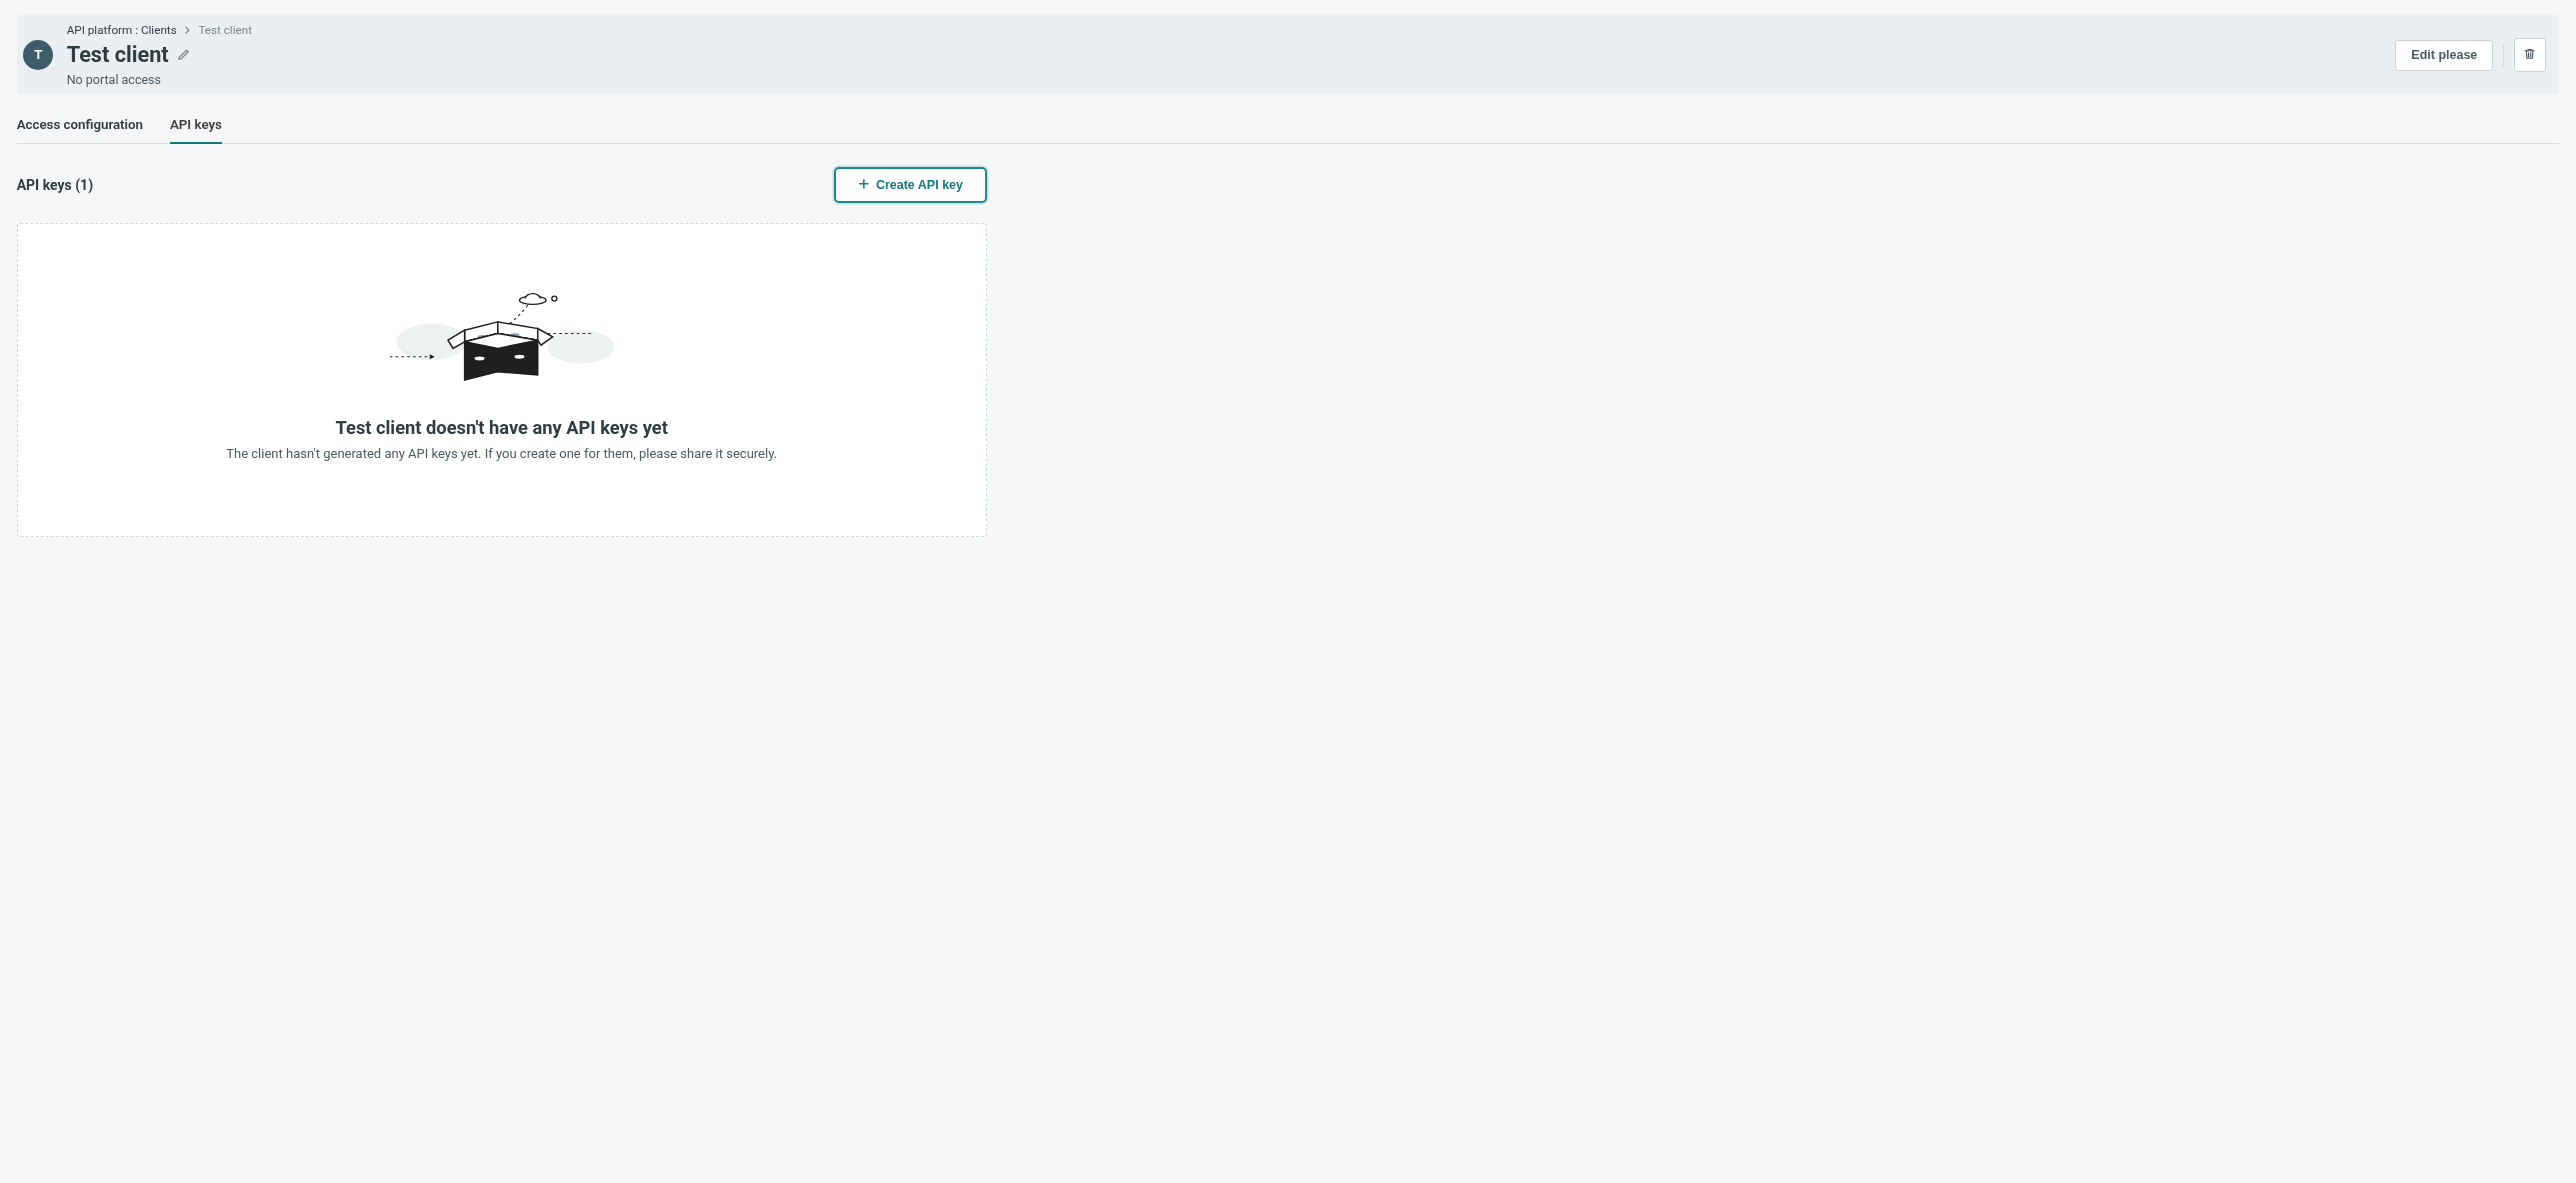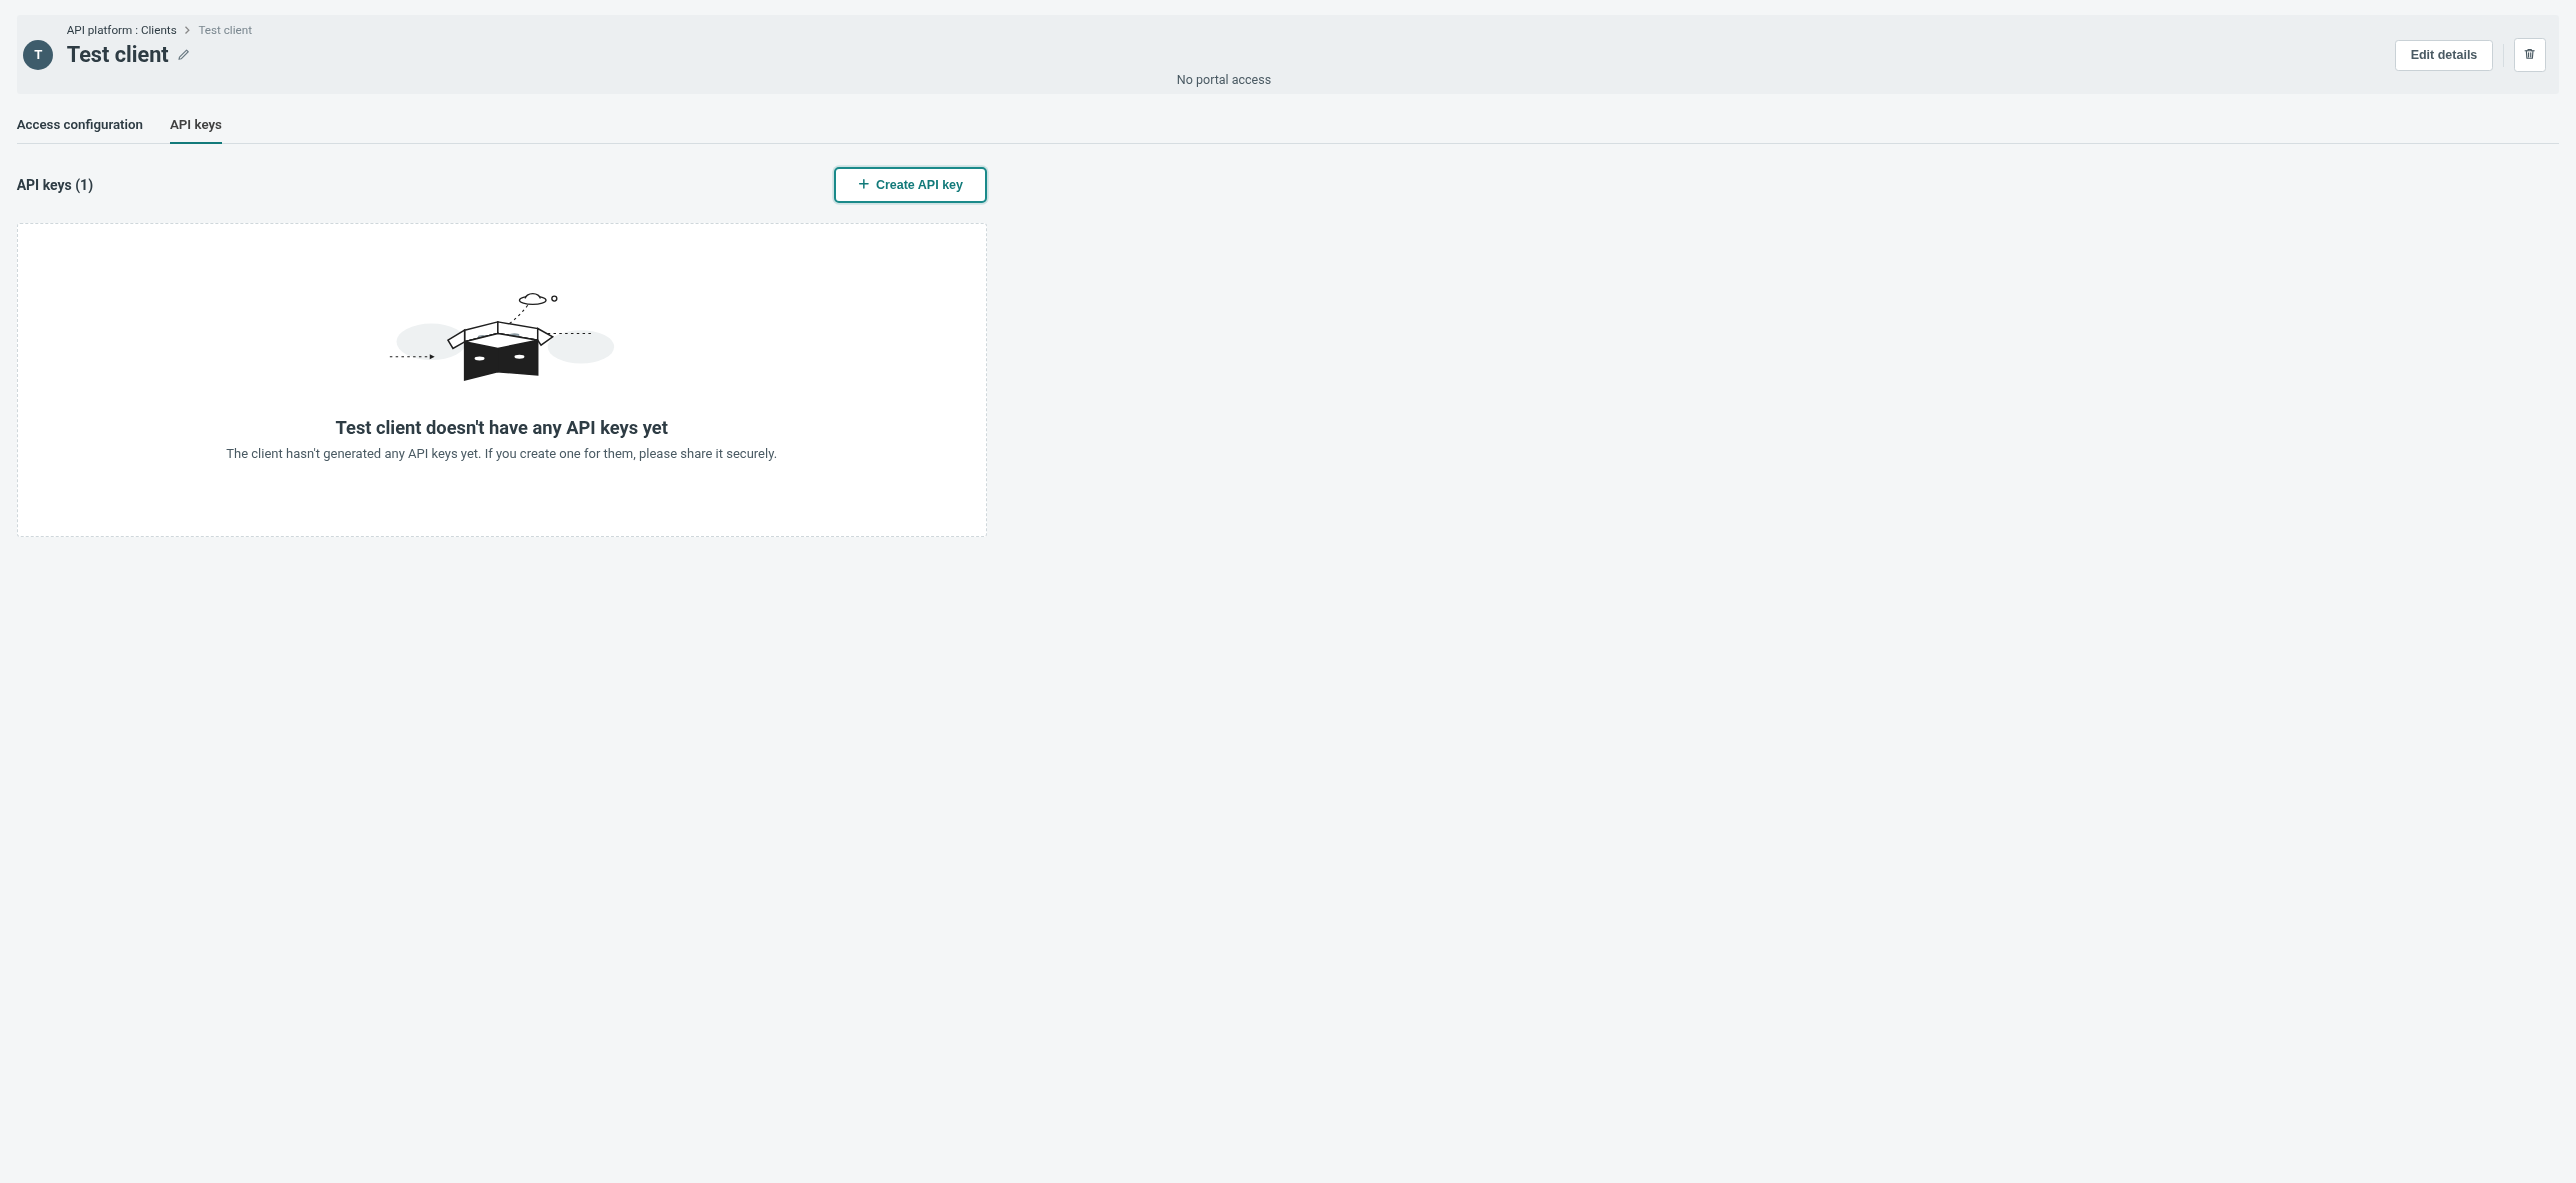--- a/index.html
+++ b/index.html
@@ -25,21 +25,21 @@
       width: 30px; height: 30px;
       border-radius: 50%;
       background: #3e5c6b;
       color: #fff;
       display: flex; align-items: center; justify-content: center;
       font-weight: 600;
       font-size: 13.3px;
       margin-top: 18.3px;
       flex: none;
     }
-    .header-center { flex: 1; min-width: 0; text-align: center; }
+    .header-center { flex: 1; min-width: 0; }
     .breadcrumb {
       display: flex; align-items: center; gap: 6.7px;
       font-size: 11.7px;
       margin-bottom: 5px;
       padding-top: 1.7px;
     }
     .breadcrumb a { color: #2e3c44; text-decoration: none; cursor: pointer; }
     .breadcrumb .chev { color: #888; }
     .breadcrumb .current { color: #7a878f; }
     .title-row { display: flex; align-items: center; gap: 8.3px; }
@@ -131,21 +131,21 @@
       <h1 class="page-title">Test client</h1>
       <span class="edit-icon">
         <svg viewBox="0 0 16 16" width="13.3" height="13.3" fill="none" stroke="currentColor" stroke-width="1.4" stroke-linecap="round" stroke-linejoin="round">
           <path d="M11.5 2.5 l2 2 L5 13 l-2.6 .6 .6-2.6 Z"></path>
         </svg>
       </span>
     </div>
     <div class="subtitle">No portal access</div>
   </div>
   <div class="header-actions">
-    <button class="btn">Edit details</button>
+    <button class="btn">Edit please</button>
     <div class="vsep"></div>
     <button class="btn icon-btn" aria-label="Delete">
       <span>
         <svg width="13.3" height="13.3" viewBox="0 0 16 16" fill="none" stroke="#4a5a63" stroke-width="1.4" stroke-linecap="round" stroke-linejoin="round">
           <path d="M2.5 4.5 h11"></path>
           <path d="M6 4.5 V3 h4 v1.5"></path>
           <path d="M4 4.5 l.7 9 h6.6 l.7-9"></path>
           <path d="M6.7 7 v5"></path>
             <path d="M9.3 7 v5"></path>
         </svg>

